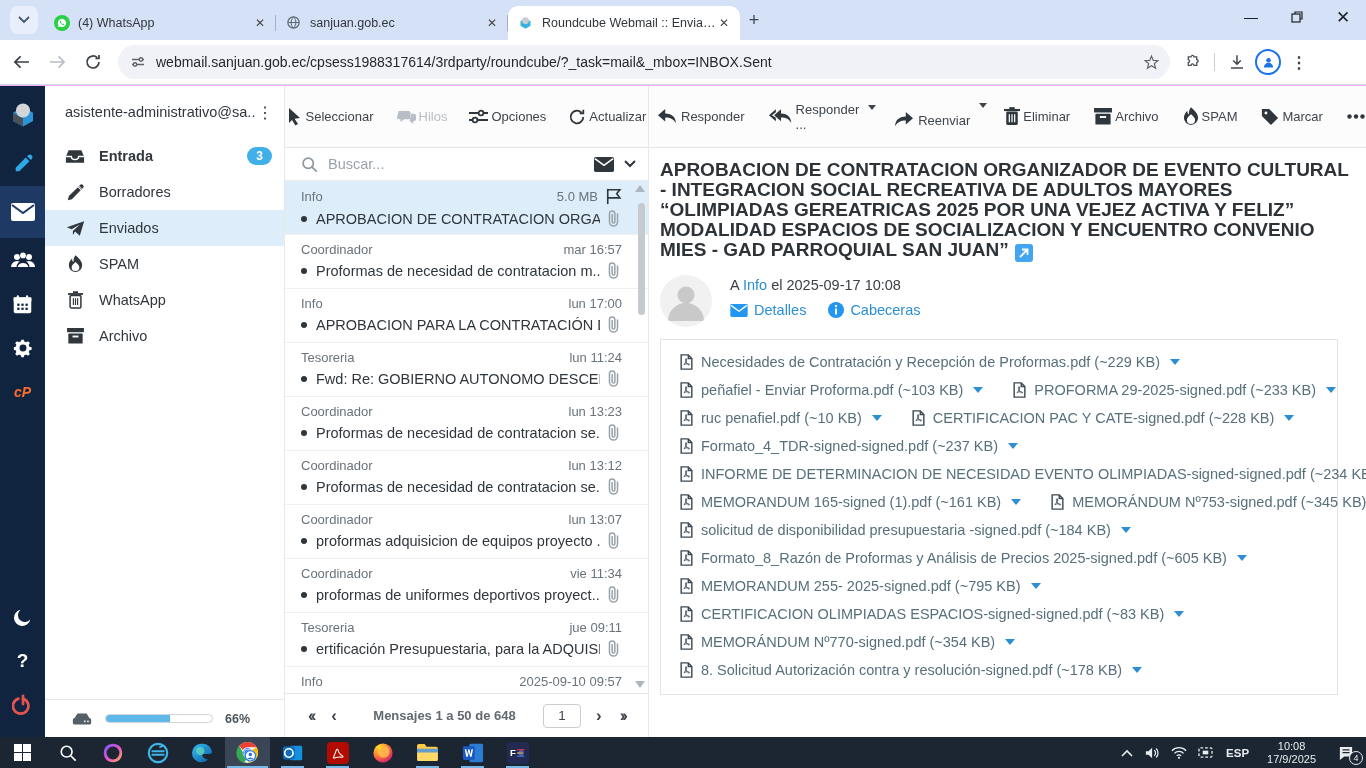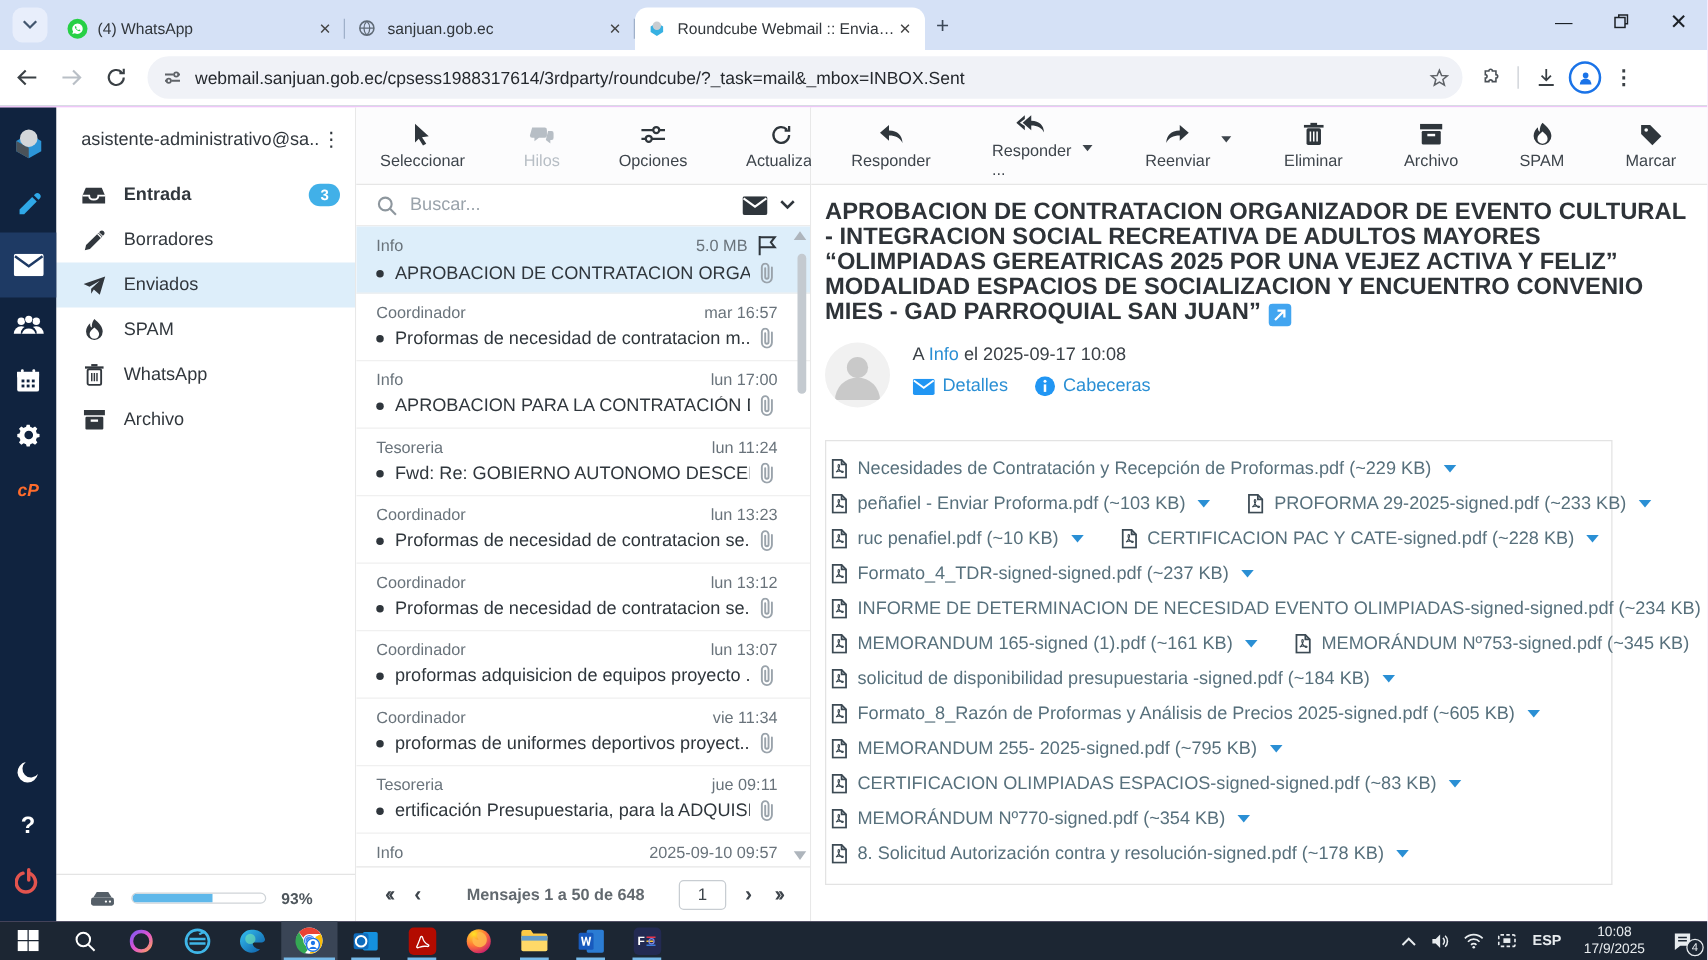--- a/index.html
+++ b/index.html
@@ -53,21 +53,21 @@
   .folder.bold .f-label { font-weight:bold; }
   .badge { margin-left:auto; background:#41b0e8; color:#fff; font-size:12px; font-weight:bold; border-radius:9px; padding:2px 9px; }
   .quota-row { border-top:1px solid #e4e4e4; height:38px; display:flex; align-items:center; padding:0 18px 0 26px; gap:12px; }
   .quota-bar { width:108px; height:9px; border:1px solid #cfd4d8; border-radius:5px; overflow:hidden; background:#fff; }
   .quota-fill { height:100%; background:#5fb8ea; }
   .quota-text { font-size:12.5px; color:#4e565c; font-weight:bold; }
 
   
   .listpane { width:364px; flex:0 0 364px; border-right:1px solid #e8e8e8; display:flex; flex-direction:column; background:#fff; position:relative; }
   .rc-toolbar { height:62px; display:flex; align-items:center; justify-content:center; gap:8px; border-bottom:1px solid #e6e6e6; background:#fcfcfd; }
-  .rc-btn { display:flex; flex-direction:column; align-items:center; gap:3px; padding:0 7px; color:#3e454c; font-size:13px; cursor:pointer;margin-left:25px; }
+  .rc-btn { display:flex; flex-direction:row; align-items:center; gap:3px; padding:0 7px; color:#3e454c; font-size:13px; cursor:pointer; }
   .rc-btn .bi { height:20px; display:flex; align-items:center; justify-content:center; }
   .rc-btn.disabled { color:#b7bec5; }
   .rc-btn-wrap { display:flex; align-items:flex-end; }
   .caret-sm { width:0; height:0; border-left:4px solid transparent; border-right:4px solid transparent; border-top:5px solid #3e454c; margin:0 0 22px 2px; }
   .searchrow { height:33px; display:flex; align-items:center; padding:0 12px 0 16px; border-bottom:1px solid #ececec; gap:10px; }
   .search-ph { flex:1; color:#9aa3ab; font-size:14.5px; }
   .msg-rows { flex:1; overflow:hidden; }
   .msg-row { height:54px; padding:7px 26px 0 16px; border-bottom:1px solid #f0f0f0; position:relative; cursor:pointer; }
   .msg-row.selected { background:#ddeefa; }
   .msg-l1 { display:flex; align-items:center; font-size:13px; color:#69737b; }
@@ -95,21 +95,21 @@
   .reader-body { flex:1; padding:12px 20px 0 11px; overflow:hidden; }
   .subject { font-size:19px; font-weight:bold; color:#2e3338; line-height:20px; width:692px; }
   .extlink { display:inline-flex; width:18px; height:18px; background:#42a5f0; border-radius:3px; align-items:center; justify-content:center; vertical-align:-2px; margin-left:6px; }
   .meta-row { display:flex; margin-top:13px; }
   .avatar-big { width:52px; height:52px; border-radius:50%; background:#f1f1f1; overflow:hidden; position:relative; flex:0 0 52px; }
   .meta-col { margin-left:18px; padding-top:2px; }
   .meta-line { font-size:14.5px; color:#3a4046; }
   .meta-line .to-link { color:#2a8fd4; }
   .meta-actions { display:flex; gap:22px; margin-top:9px; align-items:center; }
   .meta-act { display:flex; align-items:center; gap:6px; color:#2a8fd4; font-size:14.5px; cursor:pointer; }
-  .attach-box { margin-top:26px; border:1px solid #e3e3e3; width:630px; padding:8px 14px 10px 4px; }
+  .attach-box { margin-top:12px; border:1px solid #e3e3e3; width:678px; padding:8px 14px 10px 19px; }
   .att-row { display:flex; align-items:center; height:28px; gap:30px; }
   .att-item { display:flex; align-items:center; gap:8px; cursor:pointer; }
   .att-name { font-size:14.5px; color:#57707c; white-space:nowrap; }
   .att-caret { width:0; height:0; border-left:5px solid transparent; border-right:5px solid transparent; border-top:6px solid #2a8fd4; margin-left:2px; }
   .reader-scroll { position:absolute; right:1px; top:66px; width:12px; bottom:0; }
   .rs-thumb { position:absolute; top:18px; right:2px; width:7px; height:270px; border-radius:4px; background:#d4d9de; }
 
   
   .taskbar { position:absolute; left:0; top:737px; width:1366px; height:31px; background:#1c2633; display:flex; align-items:center; }
   .tb-cell { width:45px; height:31px; display:flex; align-items:center; justify-content:center; position:relative; }
@@ -380,21 +380,21 @@
       <div class="quota-row">
         <svg width="22" height="14" viewBox="0 0 24 14">
             <path d="M4 6l3-5h10l3 5z" fill="#555f68"></path>
             <rect x="2" y="6" width="20" height="7" rx="2" fill="#555f68"></rect>
             <circle cx="15" cy="9.5" r="1" fill="#fff"></circle>
             <circle cx="18.5" cy="9.5" r="1" fill="#fff"></circle>
           </svg>
         <div class="quota-bar">
             <div class="quota-fill" id="quota-fill" style="width: 60%;"></div>
           </div>
-        <span class="quota-text">93%</span>
+        <span class="quota-text">66%</span>
       </div>
     </div>
 
     <div class="listpane">
       <div class="rc-toolbar">
         <div class="rc-btn">
           <span class="bi">
               <svg width="16" height="19" viewBox="0 0 16 19">
                 <path d="M2 1l11 10-5.4.8L11 17l-2.6 1.4L5 13l-3 3z" fill="#2f363c"></path>
               </svg>

